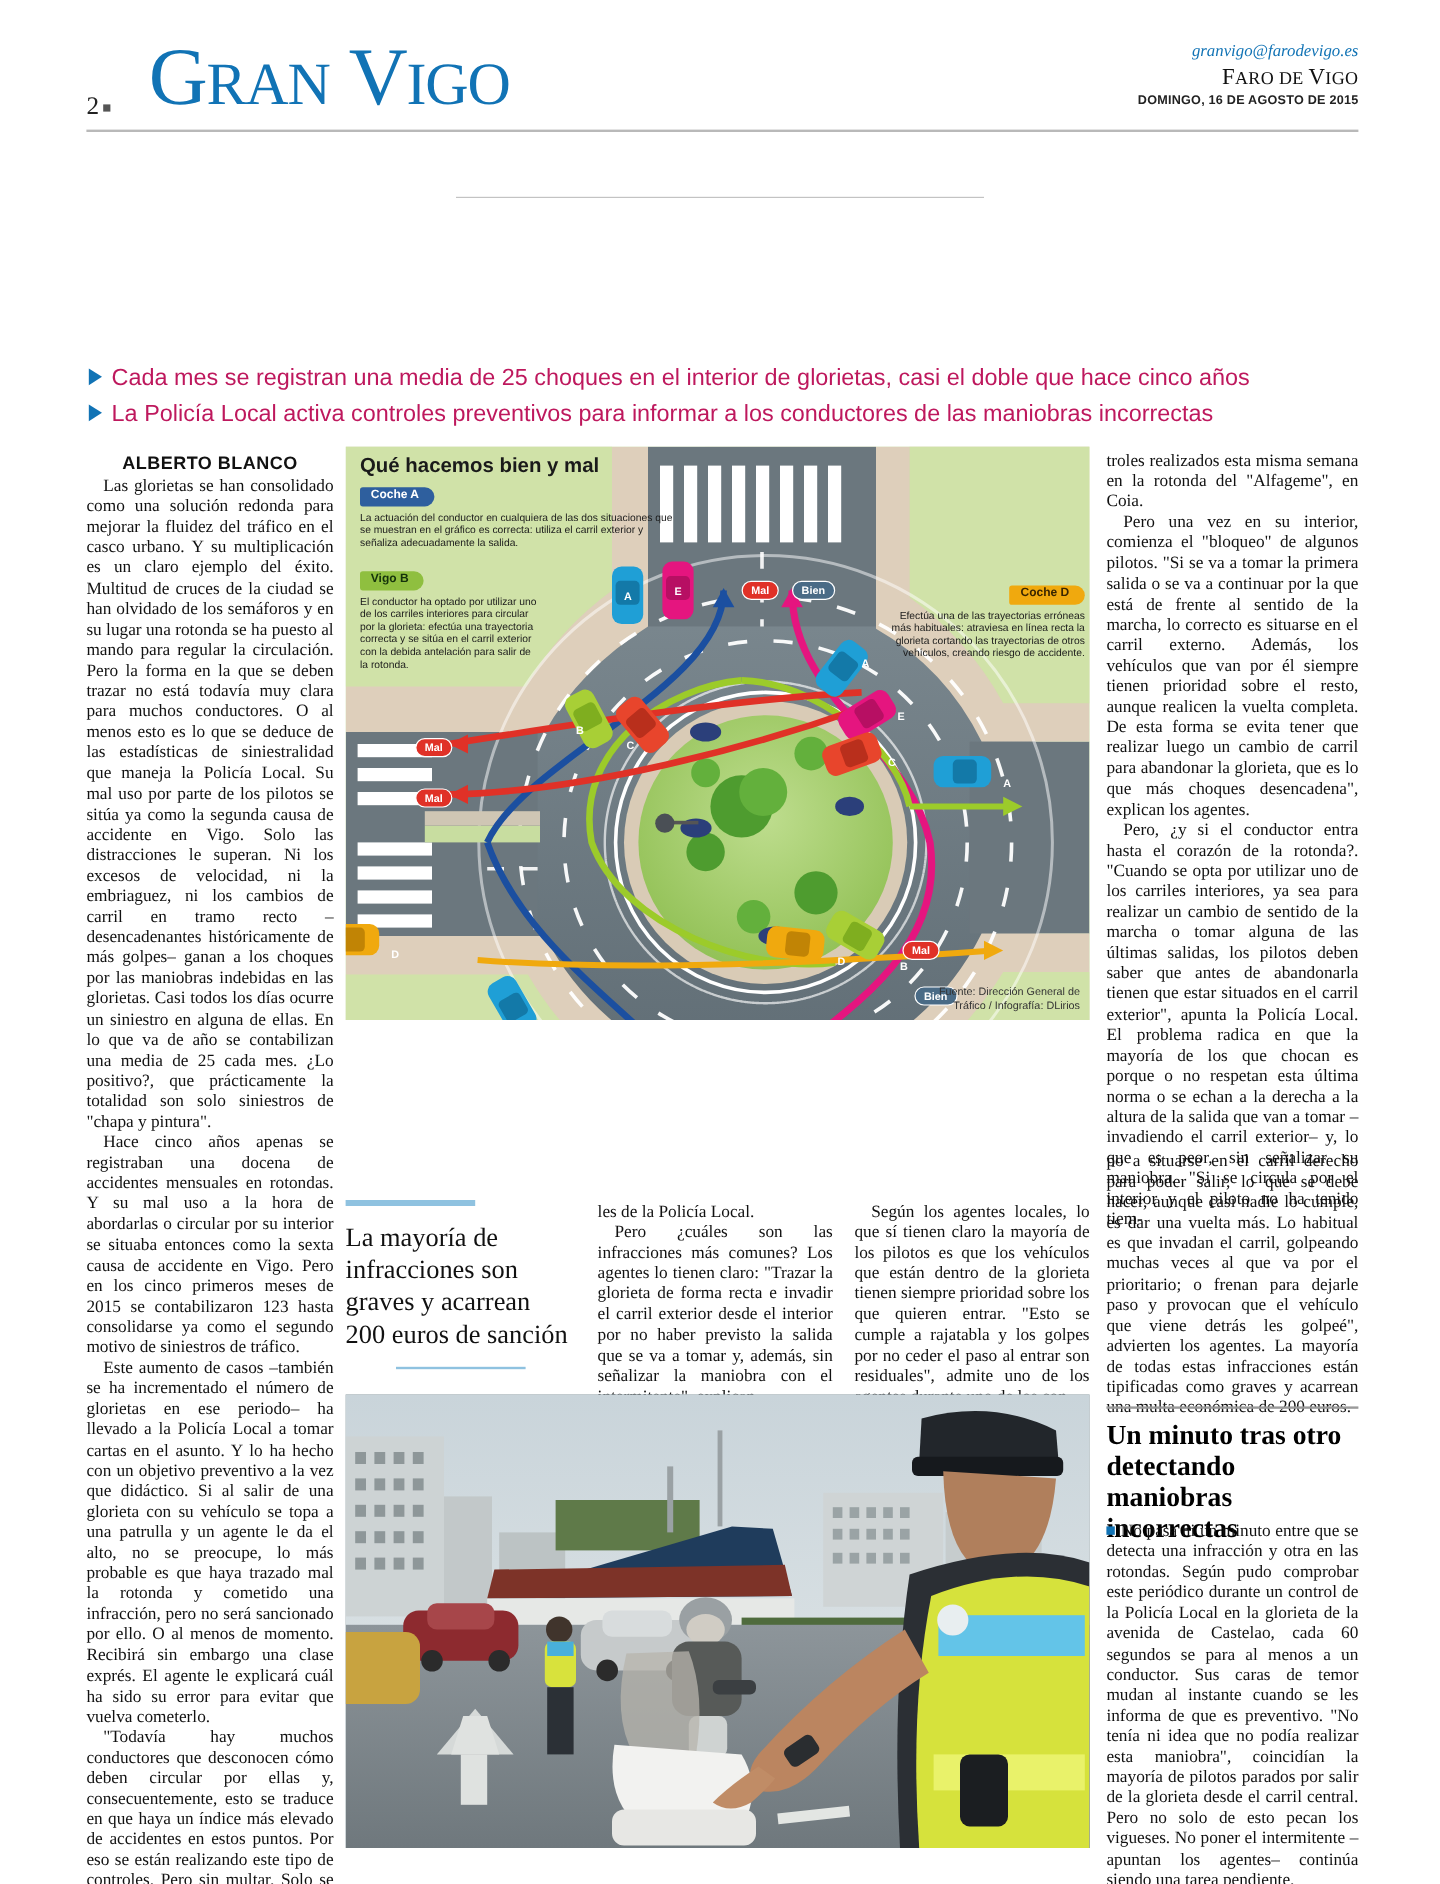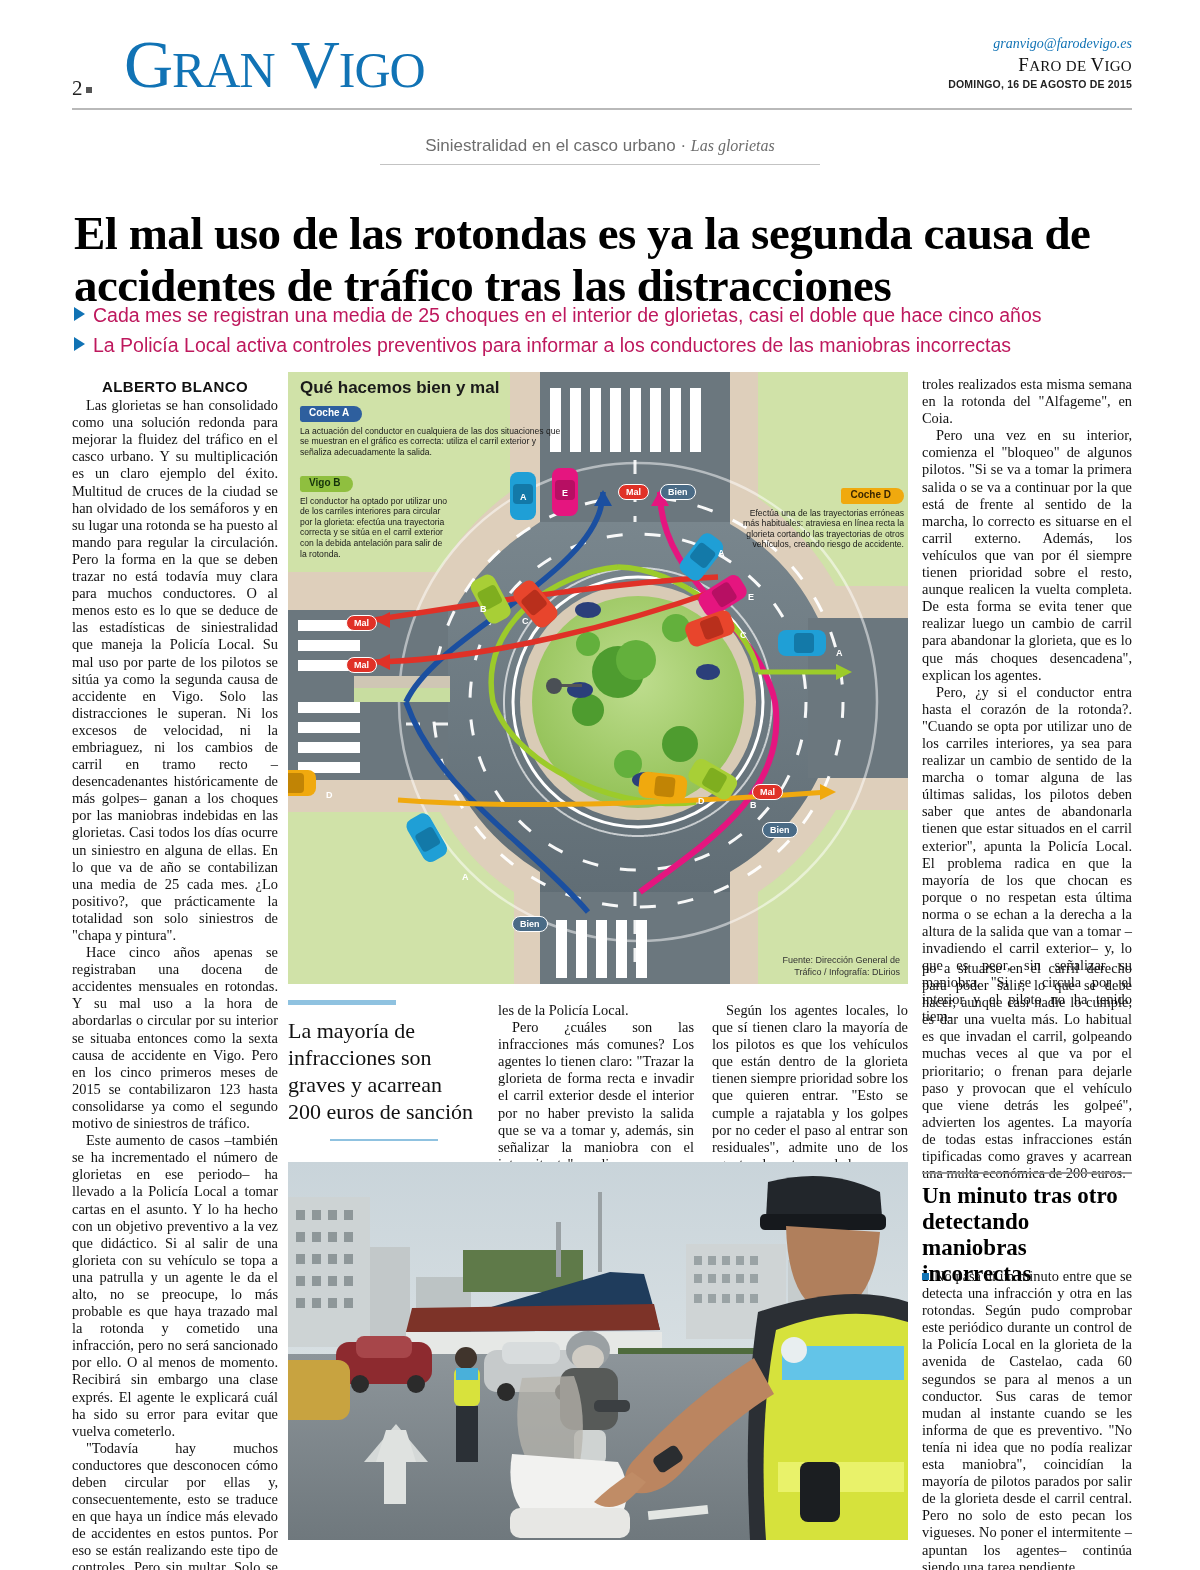--- a/index.html
+++ b/index.html
@@ -49,21 +49,21 @@
        text-align:justify;color:#111;}
   .col p{margin:0;text-indent:14px;}
   .col p.noind{text-indent:0;}
   .byline{font-family:"Liberation Sans",sans-serif;font-weight:bold;font-size:15px;
           letter-spacing:.4px;text-align:center;margin-bottom:2px;color:#111;}
 
   #col1{left:72px;top:378px;width:206px;}
   #col4a{left:922px;top:376px;width:210px;}
 
   
-  .info{position:absolute;left:288px;top:372px;width:620px;height:612px;overflow:hidden;
+  .info{position:absolute;left:288px;top:372px;width:620px;height:478px;overflow:hidden;
         background:linear-gradient(180deg,#eef6df 0%,#e4f0cf 40%,#dcecc4 100%);}
   .info-title{position:absolute;left:12px;top:6px;font-family:"Liberation Sans",sans-serif;
               font-weight:bold;font-size:17px;color:#1a1a1a;}
   .info-credit{position:absolute;right:8px;bottom:6px;text-align:right;
                font-family:"Liberation Sans",sans-serif;font-size:9px;color:#333;line-height:12px;}
 
   
   .road-bg{position:absolute;left:0;top:0;width:620px;height:612px;}
 
   
@@ -122,24 +122,22 @@
       <span class="cap">G</span><span class="sm">RAN</span>&nbsp;<span class="cap">V</span><span class="sm">IGO</span>
     </div>
     <div class="head-right">
       <div class="mailto">granvigo@farodevigo.es</div>
       <div class="fdv"><span>F</span><span class="sm">ARO</span><span class="sm"> DE </span><span>V</span><span class="sm">IGO</span></div>
       <div class="dateline">DOMINGO, 16 DE AGOSTO DE 2015</div>
     </div>
   </div>
   <div class="rule-top"></div>
 
-  <div class="kicker"><span>Siniestralidad en el casco urbano · </span><i>Las glorietas</i></div>
   <div class="kicker-rule"></div>
 
-  <h1 class="headline">El mal uso de las rotondas es ya la segunda causa de accidentes de tráfico tras las distracciones</h1>
 
   <div class="sublist">
     <div class="sub-item">
         <span class="tri"></span>
         <span>Cada mes se registran una media de 25 choques en el interior de glorietas, casi el doble que hace cinco años</span>
       </div>
     <div class="sub-item">
         <span class="tri"></span>
         <span>La Policía Local activa controles preventivos para informar a los conductores de las maniobras incorrectas</span>
       </div>

